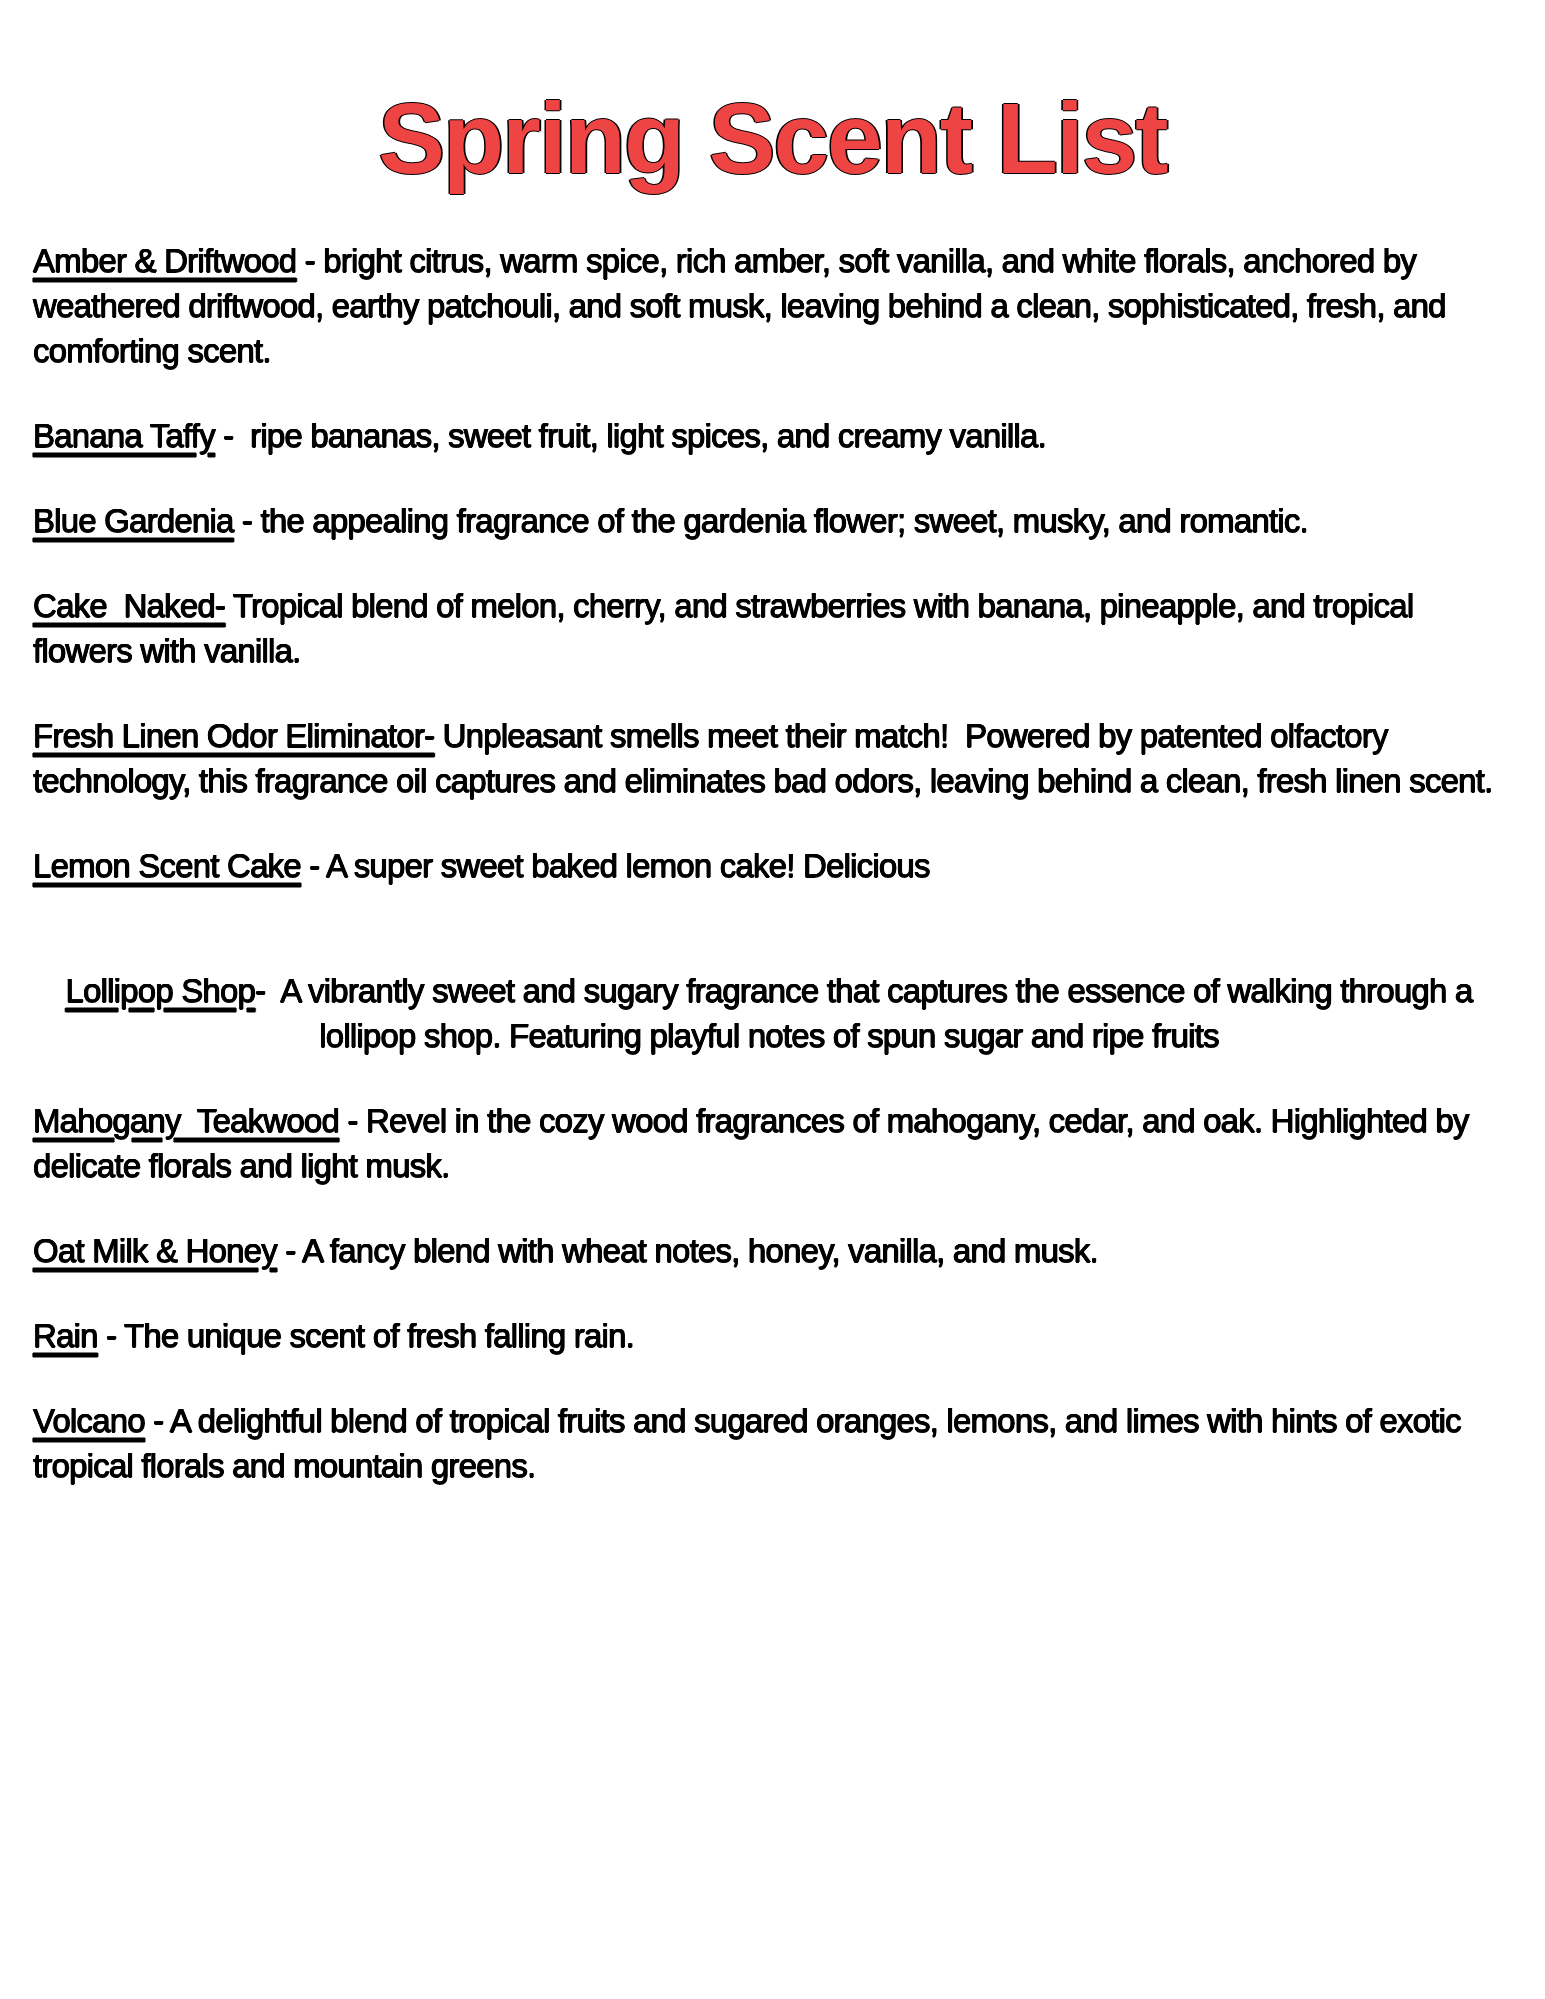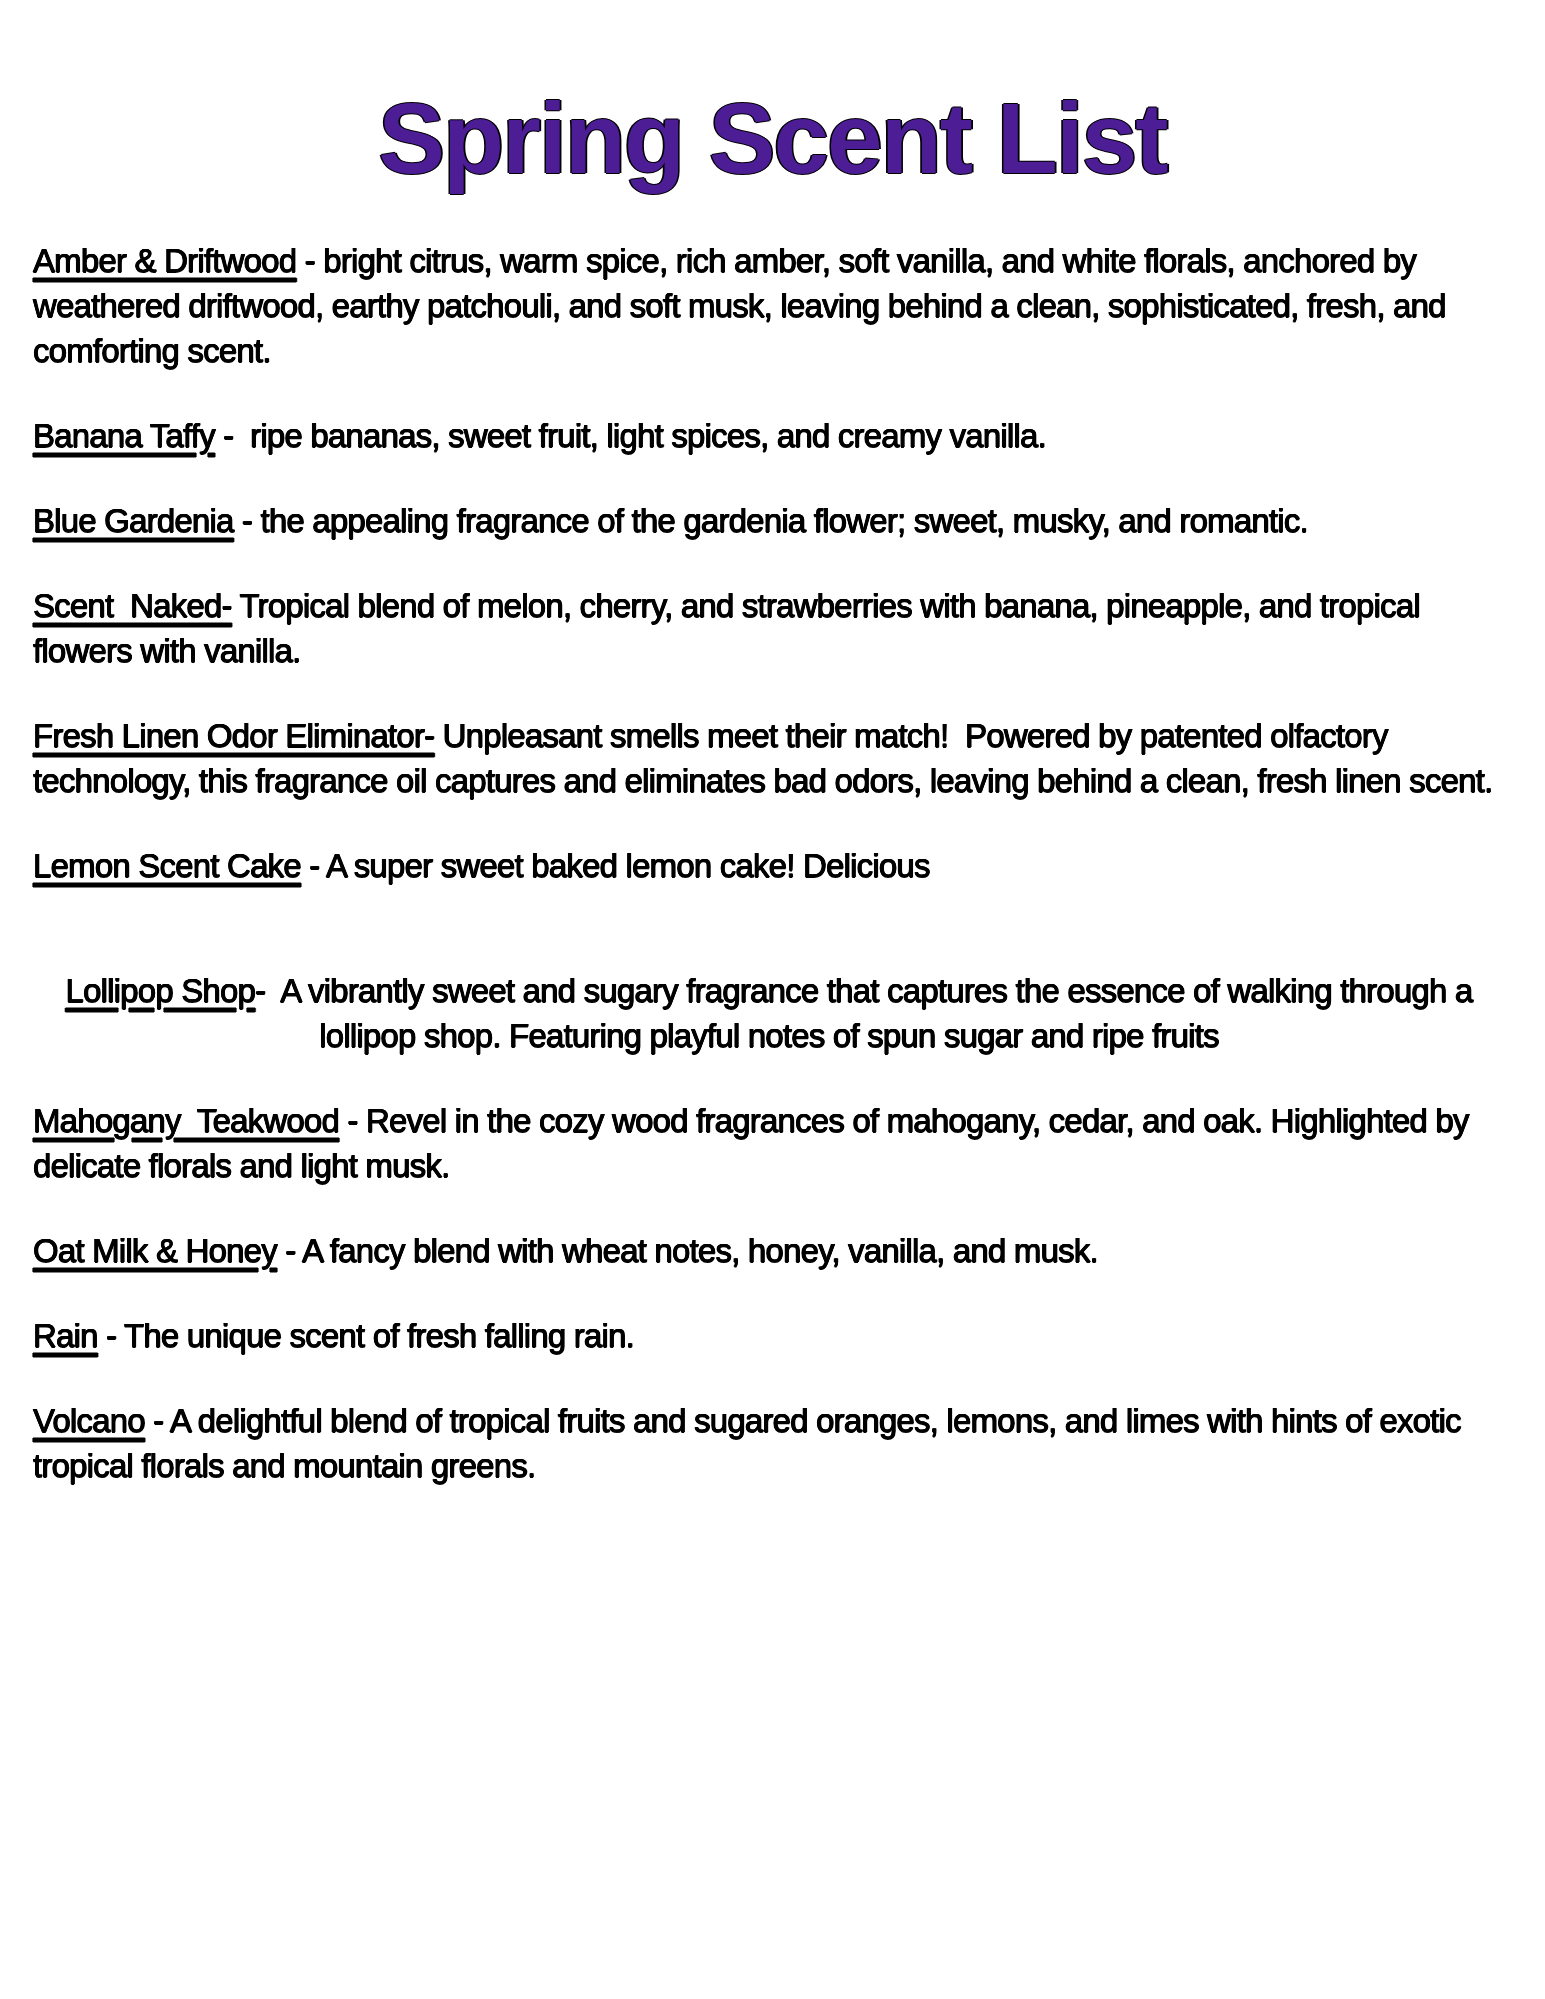--- a/index.html
+++ b/index.html
@@ -21,21 +21,21 @@
     box-sizing: border-box;
   }
   .title {
     margin: 0;
     padding-top: 88px;
     font-size: 100px;
     line-height: 1.0;
     font-weight: 700;
     text-align: center;
     letter-spacing: -2px;
-    color: #4c1d95;
+    color: #ef4444;
     
     text-shadow: 1.6px 0 0 #000, -1.6px 0 0 #000, 0 1.2px 0 #000, 0 -1.2px 0 #000;
   }
   .scent-list {
     margin: 50px 40px 0 33px;
     width: 1472px;
   }
   .scent-item {
     margin: 0 0 40px 0;
     font-size: 33px;
@@ -64,21 +64,21 @@
 <div class="page">
   <h1 class="title">Spring Scent List</h1>
 
   <section class="scent-list">
   <p class="scent-item"><span class="scent-name">Amber &amp; Driftwood</span><span class="scent-sep"> - </span><span class="scent-desc">bright citrus, warm spice, rich amber, soft vanilla, and white florals, anchored by weathered driftwood, earthy patchouli, and soft musk, leaving behind a clean, sophisticated, fresh, and comforting scent.</span></p>
 
   <p class="scent-item"><span class="scent-name">Banana Taffy</span><span class="scent-sep"> -  </span><span class="scent-desc">ripe bananas, sweet fruit, light spices, and creamy vanilla.</span></p>
 
   <p class="scent-item"><span class="scent-name">Blue Gardenia</span><span class="scent-sep"> - </span><span class="scent-desc">the appealing fragrance of the gardenia flower; sweet, musky, and romantic.</span></p>
 
-  <p class="scent-item"><span class="scent-name">Scent  Naked-</span><span class="scent-sep"> </span><span class="scent-desc">Tropical blend of melon, cherry, and strawberries with banana, pineapple, and tropical flowers with vanilla.</span></p>
+  <p class="scent-item"><span class="scent-name">Cake  Naked-</span><span class="scent-sep"> </span><span class="scent-desc">Tropical blend of melon, cherry, and strawberries with banana, pineapple, and tropical flowers with vanilla.</span></p>
 
   <p class="scent-item"><span class="scent-name">Fresh Linen Odor Eliminator-</span><span class="scent-sep"> </span><span class="scent-desc">Unpleasant smells meet their match!  Powered by patented olfactory technology, this fragrance oil captures and eliminates bad odors, leaving behind a clean, fresh linen scent.</span></p>
 
   <p class="scent-item"><span class="scent-name">Lemon Scent Cake</span><span class="scent-sep"> - </span><span class="scent-desc">A super sweet baked lemon cake! Delicious</span></p>
 
   <p class="scent-item"><span class="scent-name">Lollipop Shop</span><span class="scent-sep">-  </span><span class="scent-desc">A vibrantly sweet and sugary fragrance that captures the essence of walking through a lollipop shop. Featuring playful notes of spun sugar and ripe fruits</span></p>
 
   <p class="scent-item"><span class="scent-name">Mahogany  Teakwood</span><span class="scent-sep"> - </span><span class="scent-desc">Revel in the cozy wood fragrances of mahogany, cedar, and oak. Highlighted by delicate florals and light musk.</span></p>
 
   <p class="scent-item"><span class="scent-name">Oat Milk &amp; Honey</span><span class="scent-sep"> - </span><span class="scent-desc">A fancy blend with wheat notes, honey, vanilla, and musk.</span></p>

